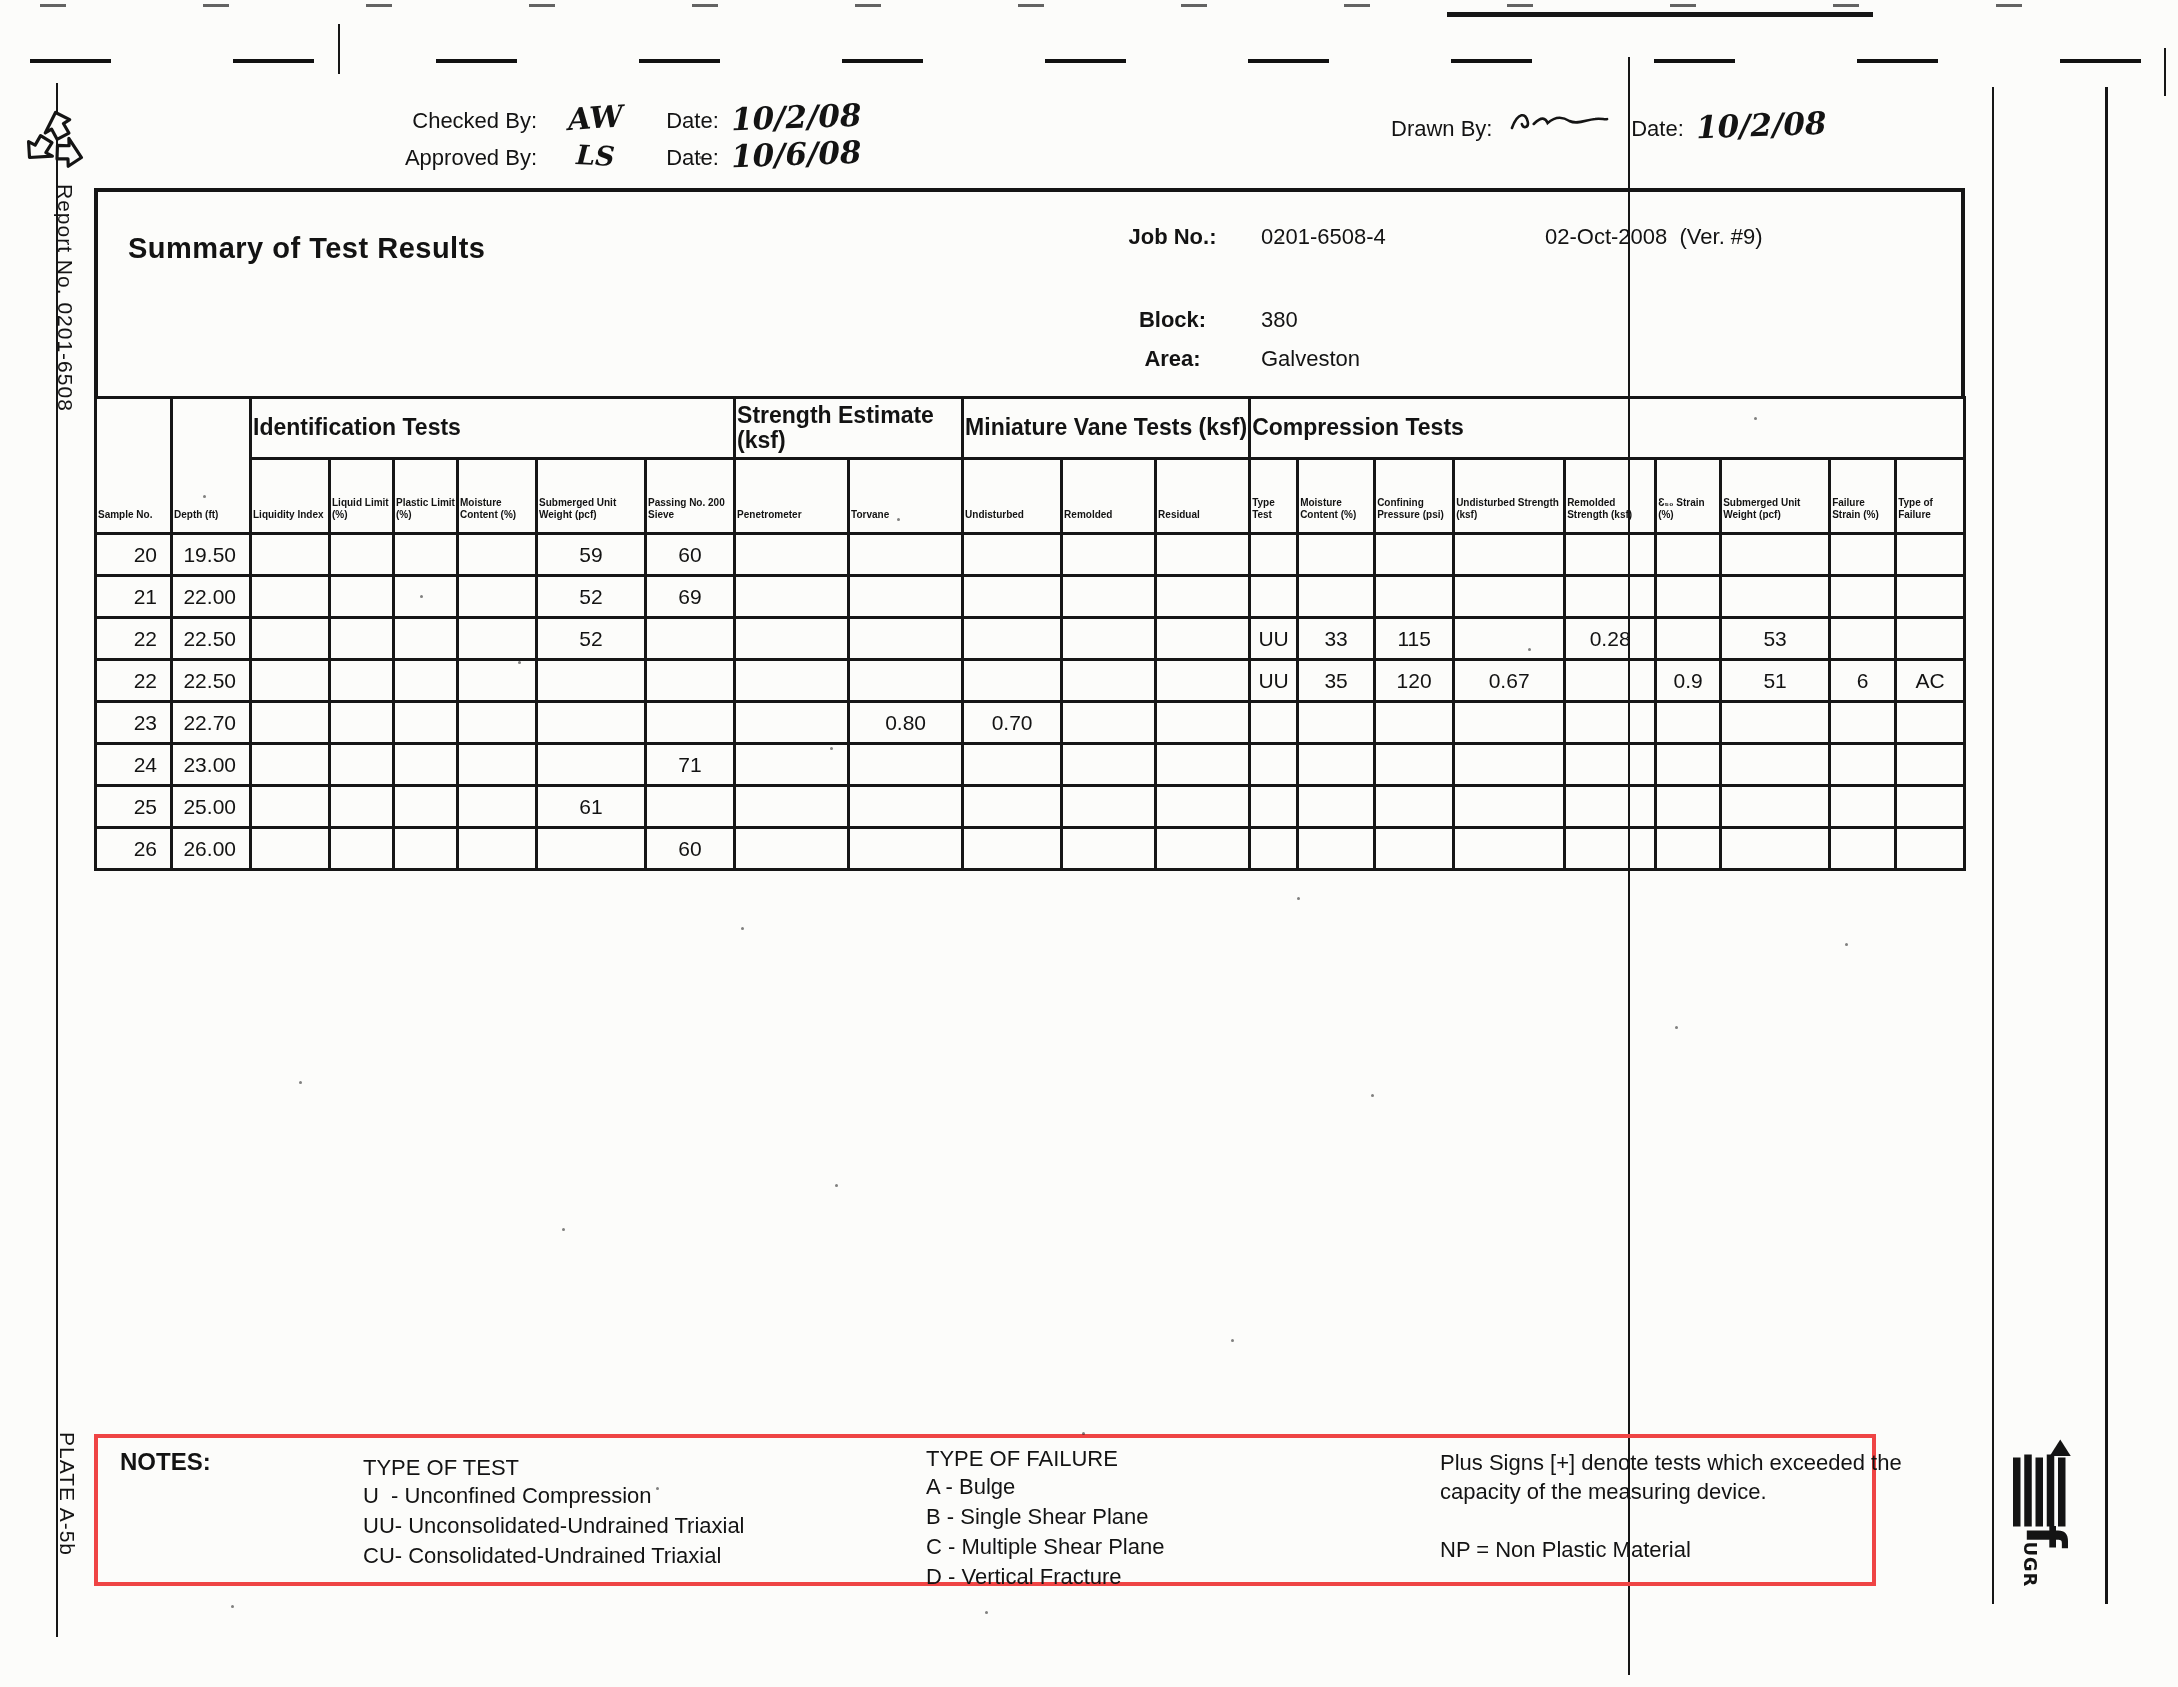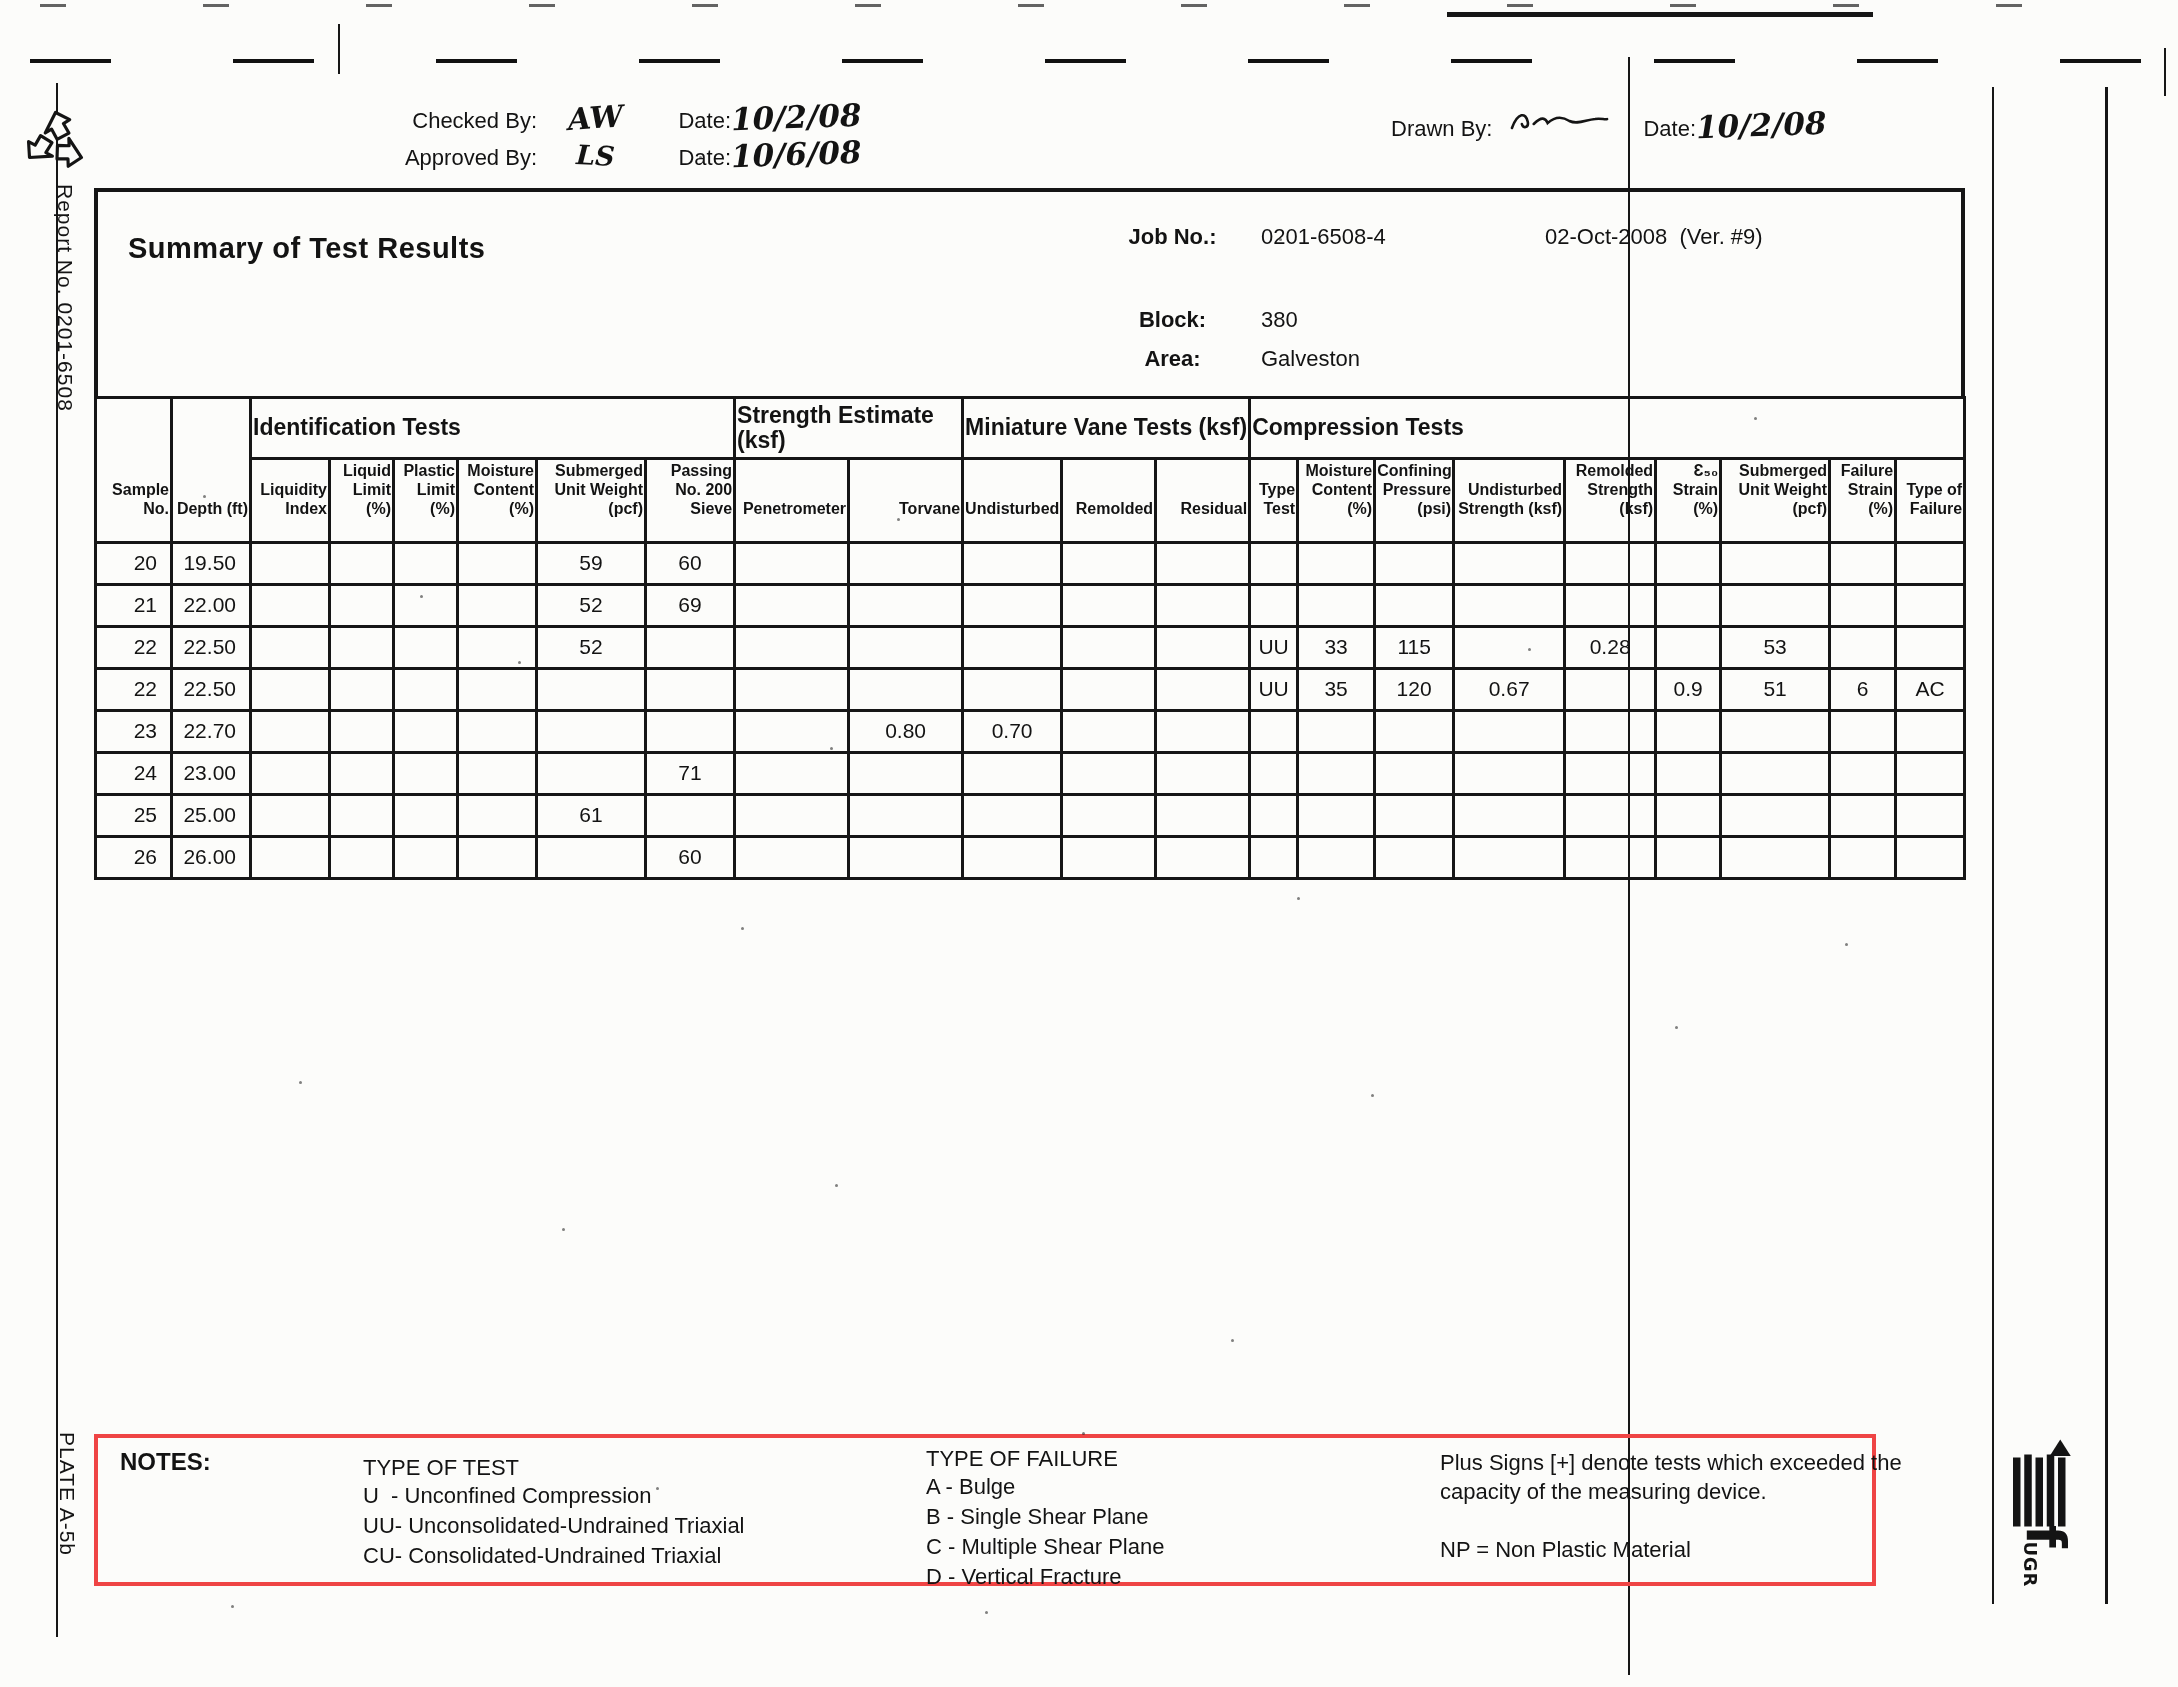--- a/index.html
+++ b/index.html
@@ -15,21 +15,21 @@
   .dash2{position:absolute;left:30px;top:59px;width:2129px;height:4px;
     background:repeating-linear-gradient(90deg,#111 0 81px,transparent 81px 203px);}
   .vtext{
     writing-mode:vertical-rl;text-orientation:sideways;
     font-size:21px;letter-spacing:1px;color:#141414;white-space:nowrap;
   }
   
   .stamp-row{display:flex;align-items:baseline;height:37px;font-size:22px;}
   .slabel{width:166px;text-align:right;}
   .sval{width:117px;text-align:center;}
-  .dlabel{width:77px;text-align:right;}
+  .dlabel{width:77px;text-align:center;}
   .hand{
     font-family:"DejaVu Serif","Liberation Serif",serif;font-style:italic;font-weight:700;
     font-size:30px;display:inline-block;transform:rotate(-2deg);white-space:nowrap;
   }
   
   #header-box{
     position:absolute;left:94px;top:188px;width:1871px;height:208px;
     border:4px solid #151515;border-bottom:none;box-sizing:border-box;
   }
   #doc-title{position:absolute;left:30px;top:40px;font-size:29px;font-weight:700;letter-spacing:0.5px;}
@@ -40,22 +40,22 @@
   #test-table{
     position:absolute;left:94px;top:396px;border-collapse:collapse;table-layout:fixed;
     width:1871px;
   }
   #test-table th,#test-table td{
     border:3px solid #161616;box-sizing:border-box;overflow:hidden;
   }
   #test-table thead tr.grp{height:61px;}
   #test-table thead tr.sub{height:75px;}
   .grouphead{font-size:23px;font-weight:700;text-align:left;vertical-align:middle;line-height:1.1;}
-  .subhead{font-size:16px;font-weight:700;text-align:right;vertical-align:bottom;
-    line-height:1.18;padding:2px 1px 22px 1px;}
+  .subhead{font-size:10px;font-weight:700;text-align:left;vertical-align:bottom;
+    line-height:1.18;padding:2px 1px 11px 1px;}
   #test-table tbody tr{height:42px;}
   #test-table tbody td{font-size:21px;text-align:center;padding:0 4px;}
   #test-table tbody td.numcol{text-align:right;padding-right:13px;}
   
   #notes-box{
     position:absolute;left:94px;top:1434px;width:1782px;height:152px;
     border:4px solid #ef4444;box-sizing:border-box;overflow:visible;
   }
   .note-title{font-size:22px;}
   .note-item{font-size:22px;line-height:30px;white-space:pre-wrap;}

